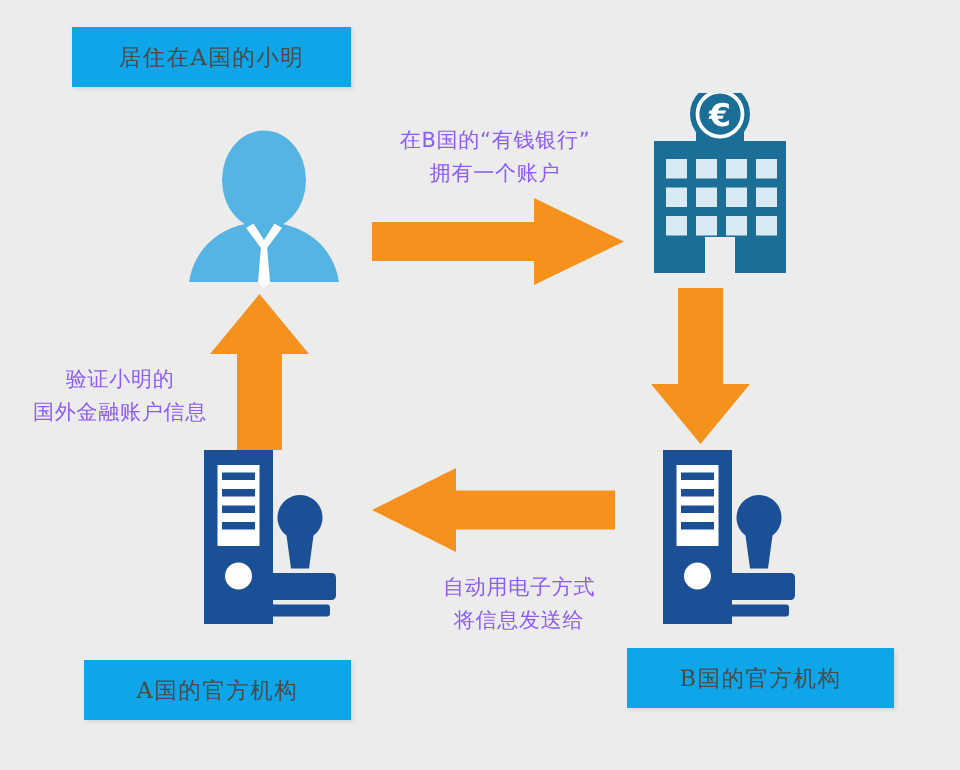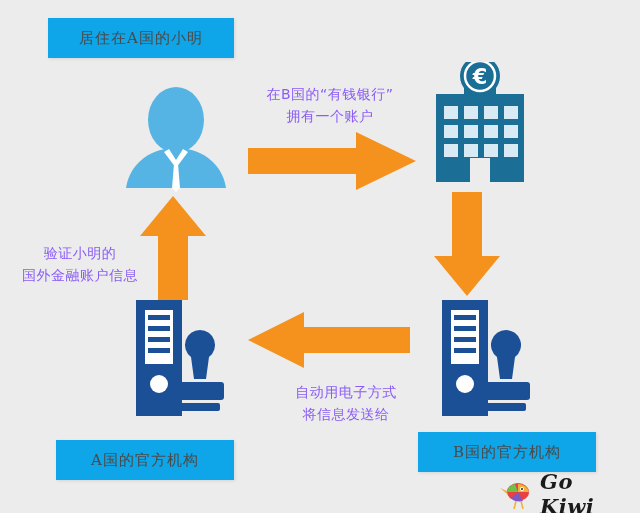--- a/index.html
+++ b/index.html
@@ -205,28 +205,14 @@
     </svg>
   </div>
 
   <div class="note" id="note-top">在B国的“有钱银行”<br>拥有一个账户</div>
 
 
   <div class="note" id="note-bottom">自动用电子方式<br>将信息发送给</div>
 
   <div class="note" id="note-left">验证小明的<br>国外金融账户信息</div>
 
-  <div id="brand">
-    <svg id="brand-mark" viewBox="0 0 34 30">
-      <ellipse cx="18" cy="13" rx="11" ry="9" fill="#E8413F"></ellipse>
-      <path d="M18 5 a11 9 0 0 1 11 8 l-11 0 Z" fill="#F2B134"></path>
-      <path d="M7 13 a11 9 0 0 1 8 -8 l3 8 Z" fill="#6FBF4B"></path>
-      <path d="M11 19 a11 9 0 0 0 12 3 l-5 -9 Z" fill="#7E57C2"></path>
-      <circle cx="22" cy="10" r="2" fill="#ffffff"></circle>
-      <circle cx="22" cy="10" r="1" fill="#222"></circle>
-      <path d="M7 12 L0 9 L7 15 Z" fill="#F2B134"></path>
-      <path d="M16 22 L14 30" stroke="#F2B134" stroke-width="1.6" fill="none"></path>
-      <path d="M21 22 L23 30" stroke="#F2B134" stroke-width="1.6" fill="none"></path>
-    </svg>
-    <span id="brand-text">Go Kiwi</span>
-  </div>
 
 </div>
 
 </body></html>

